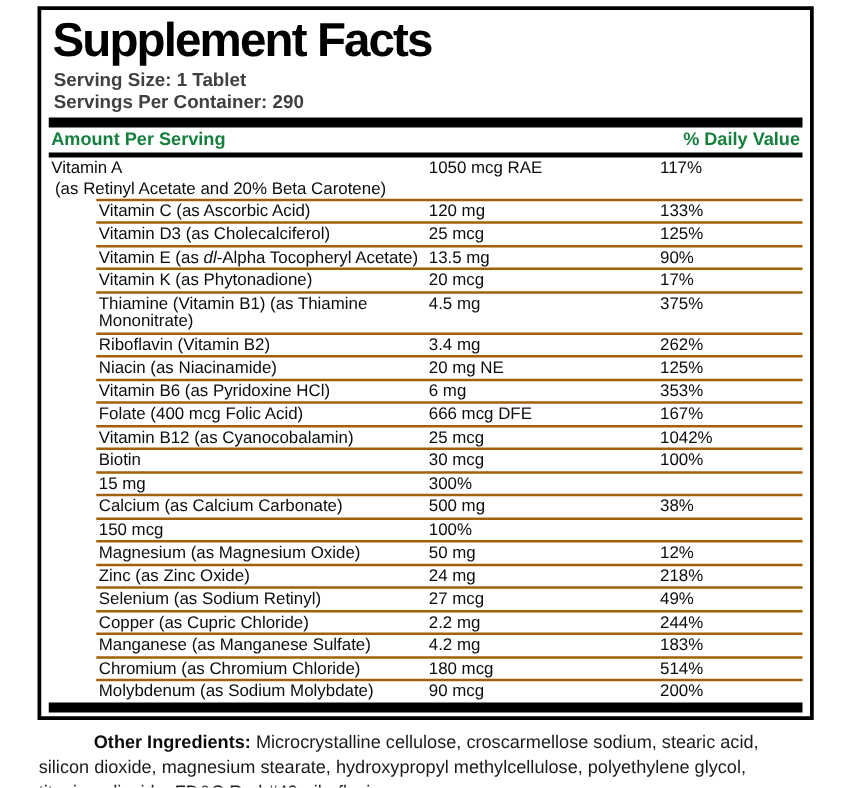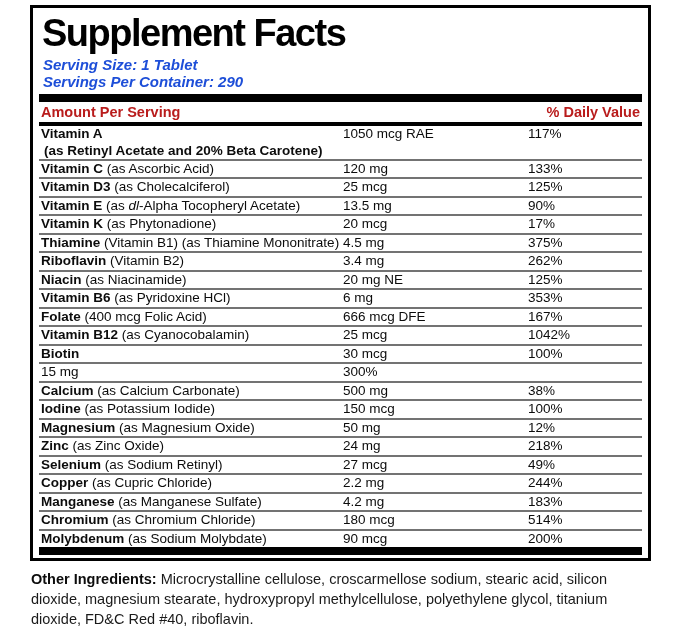--- a/index.html
+++ b/index.html
@@ -23,59 +23,58 @@
     letter-spacing: -1.5px;
     line-height: 44px;
     padding: 3px 0 1px 3px;
     color: #000;
   }
   .serving-line {
     font-size: 15px;
     font-weight: bold;
     line-height: 17px;
     padding-left: 4px;
-    color: #1d4ed8;
-    font-style: italic;
+    color: #404040;
   }
   .serving-block { padding-bottom: 4px; }
   .bar-thick { height: 8px; background: #000; }
   .bar-med { height: 4px; background: #000; }
   .header-row {
     display: flex;
     justify-content: space-between;
     font-size: 14.5px;
     font-weight: bold;
     padding: 2px 2px 2px 2px;
-    color: #b91c1c;
+    color: #15803d;
   }
 
   .rows { }
   .row {
     display: grid;
     grid-template-columns: 1fr 185px 112px;
     align-items: start;
     font-size: 13.5px;
     line-height: 14.5px;
     padding: 1px 2px;
     color: #0c0c0c;
   }
-  .row + .row { border-top: 2px solid #737373; }
-  .row .nm b { font-weight: bold; }
+  .row + .row { border-top: 2px solid #a16207; margin-left: 38px; }
+  .row .nm b { font-weight: normal; }
   .row .amt { text-align: left; }
   .row .dv { }
-  .desc2 { font-weight: bold; padding-left: 3px; line-height: 15px; padding-top: 1px; }
+  .desc2 { font-weight: normal; padding-left: 3px; line-height: 15px; padding-top: 1px; }
 
   .footer { padding: 8px 1px 0 1px; }
   .footer p {
     font-size: 14.5px;
     line-height: 20px;
     margin-bottom: 5px;
     color: #1a1a1a;
   }
-  .footer b { font-weight: bold; color: #0c0c0c; }
+  .footer b { font-weight: bold; color: #0c0c0c; margin-left: 44px; }
   .it { font-style: italic; }
 </style>
 </head>
 <body>
 
 <div class="page">
   <div class="label-box">
     <div class="title">Supplement Facts</div>
     <div class="serving-block">
       <div class="serving-line">Serving Size: 1 Tablet</div>
@@ -151,21 +150,20 @@
         <div class="row">
           <span class="amt">15 mg</span>
           <span class="dv">300%</span>
         </div>
         <div class="row">
           <span class="nm"><b>Calcium</b> <span>(as Calcium Carbonate)</span></span>
           <span class="amt">500 mg</span>
           <span class="dv">38%</span>
         </div>
         <div class="row">
-          <span class="nm"><b>Iodine</b> <span>(as Potassium Iodide)</span></span>
           <span class="amt">150 mcg</span>
           <span class="dv">100%</span>
         </div>
         <div class="row">
           <span class="nm"><b>Magnesium</b> <span>(as Magnesium Oxide)</span></span>
           <span class="amt">50 mg</span>
           <span class="dv">12%</span>
         </div>
         <div class="row">
           <span class="nm"><b>Zinc</b> <span>(as Zinc Oxide)</span></span>

